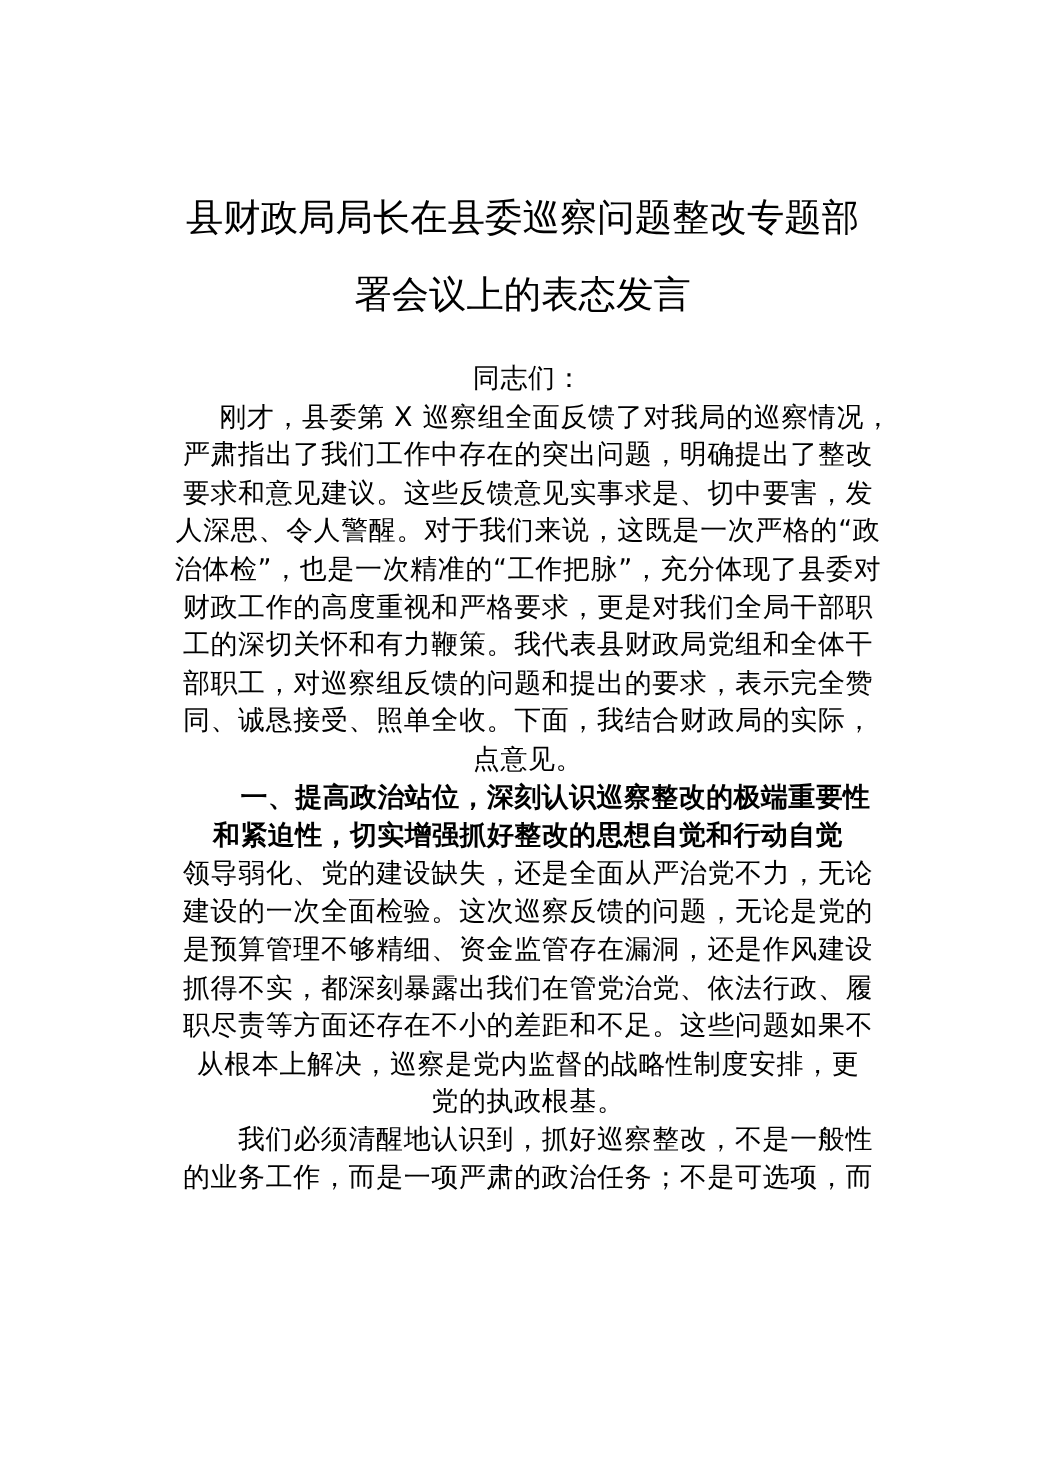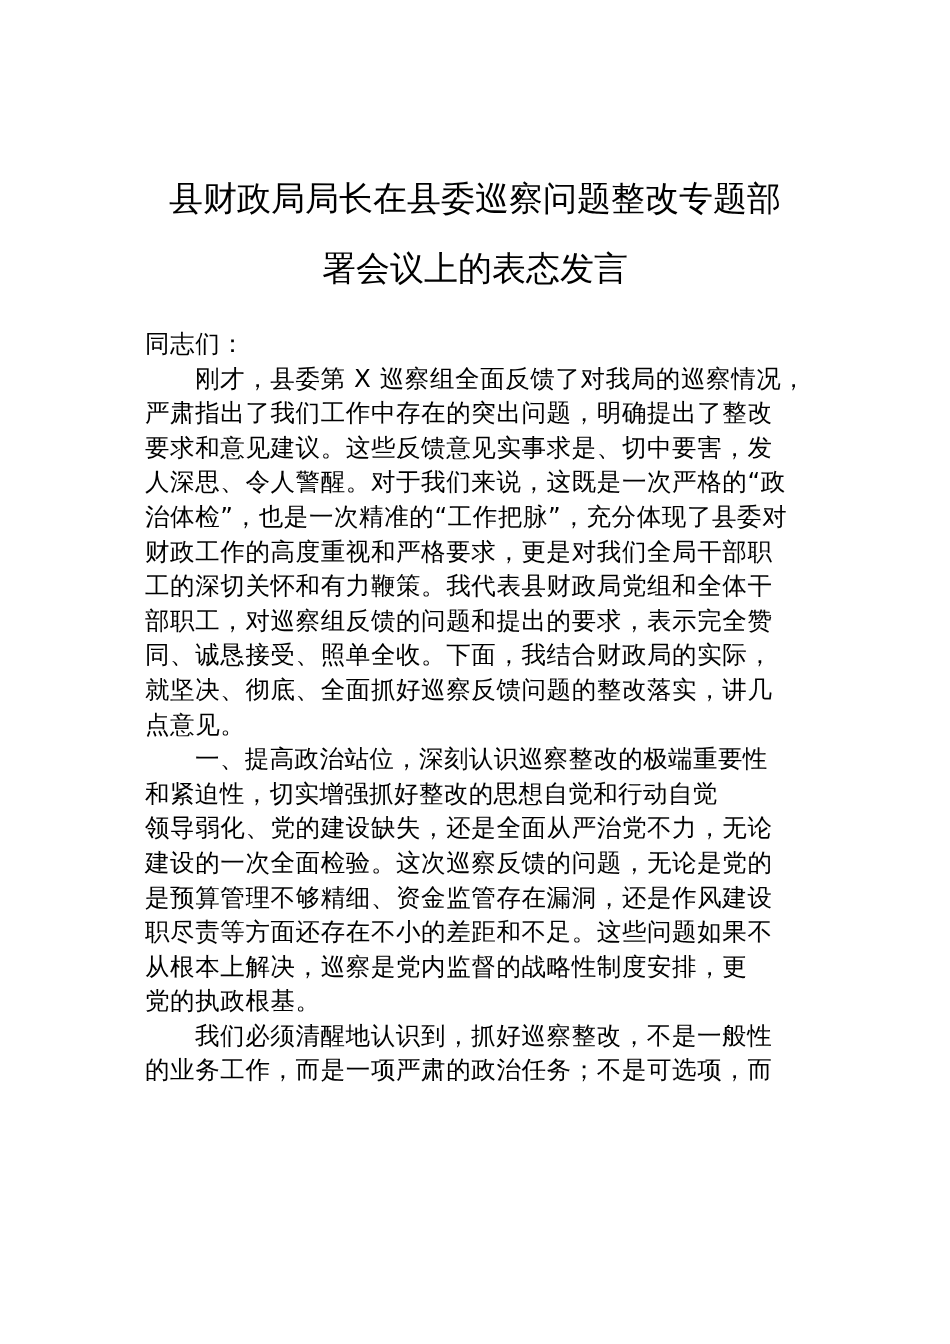--- a/index.html
+++ b/index.html
@@ -35,33 +35,34 @@
       line-height: 70px;
       height: 70px;
       white-space: nowrap;
       letter-spacing: 0px;
     }
     .body-block {
       position: absolute;
       left: 145px;
       top: 327px;
       width: 670px;
+      text-align: center;
     }
     .line {
       font-size: 24.5px;
       line-height: 34.6px;
       height: 34.6px;
       white-space: nowrap;
       letter-spacing: 0.6px;
     }
     .indent {
       padding-left: 50px;
     }
     .heading-line {
-      font-weight: normal;
+      font-weight: bold;
       letter-spacing: 0.4px;
     }
   </style>
 </head>
 <body>
 
 <div class="page">
 
   <div class="title-block">
     <div class="title-line">县财政局局长在县委巡察问题整改专题部</div>
@@ -74,33 +75,33 @@
     <div>
       <div class="line indent">刚才，县委第 X 巡察组全面反馈了对我局的巡察情况，</div>
       <div class="line">严肃指出了我们工作中存在的突出问题，明确提出了整改</div>
       <div class="line">要求和意见建议。这些反馈意见实事求是、切中要害，发</div>
       <div class="line">人深思、令人警醒。对于我们来说，这既是一次严格的“政</div>
       <div class="line">治体检”，也是一次精准的“工作把脉”，充分体现了县委对</div>
       <div class="line">财政工作的高度重视和严格要求，更是对我们全局干部职</div>
       <div class="line">工的深切关怀和有力鞭策。我代表县财政局党组和全体干</div>
       <div class="line">部职工，对巡察组反馈的问题和提出的要求，表示完全赞</div>
       <div class="line">同、诚恳接受、照单全收。下面，我结合财政局的实际，</div>
-      <div class="line">就坚决、彻底、全面抓好巡察反馈问题的整改落实，讲几</div>
       <div class="line">点意见。</div>
     </div>
 
     <div>
       <div class="line indent heading-line">一、提高政治站位，深刻认识巡察整改的极端重要性</div>
       <div class="line heading-line">和紧迫性，切实增强抓好整改的思想自觉和行动自觉</div>
     </div>
 
     <div>
       <div class="line">领导弱化、党的建设缺失，还是全面从严治党不力，无论</div>
       <div class="line">建设的一次全面检验。这次巡察反馈的问题，无论是党的</div>
       <div class="line">是预算管理不够精细、资金监管存在漏洞，还是作风建设</div>
+      <div class="line">抓得不实，都深刻暴露出我们在管党治党、依法行政、履</div>
       <div class="line">职尽责等方面还存在不小的差距和不足。这些问题如果不</div>
       <div class="line">从根本上解决，巡察是党内监督的战略性制度安排，更</div>
       <div class="line">党的执政根基。</div>
     </div>
 
     <div>
       <div class="line indent">我们必须清醒地认识到，抓好巡察整改，不是一般性</div>
       <div class="line">的业务工作，而是一项严肃的政治任务；不是可选项，而</div>
     </div>
   </div>

